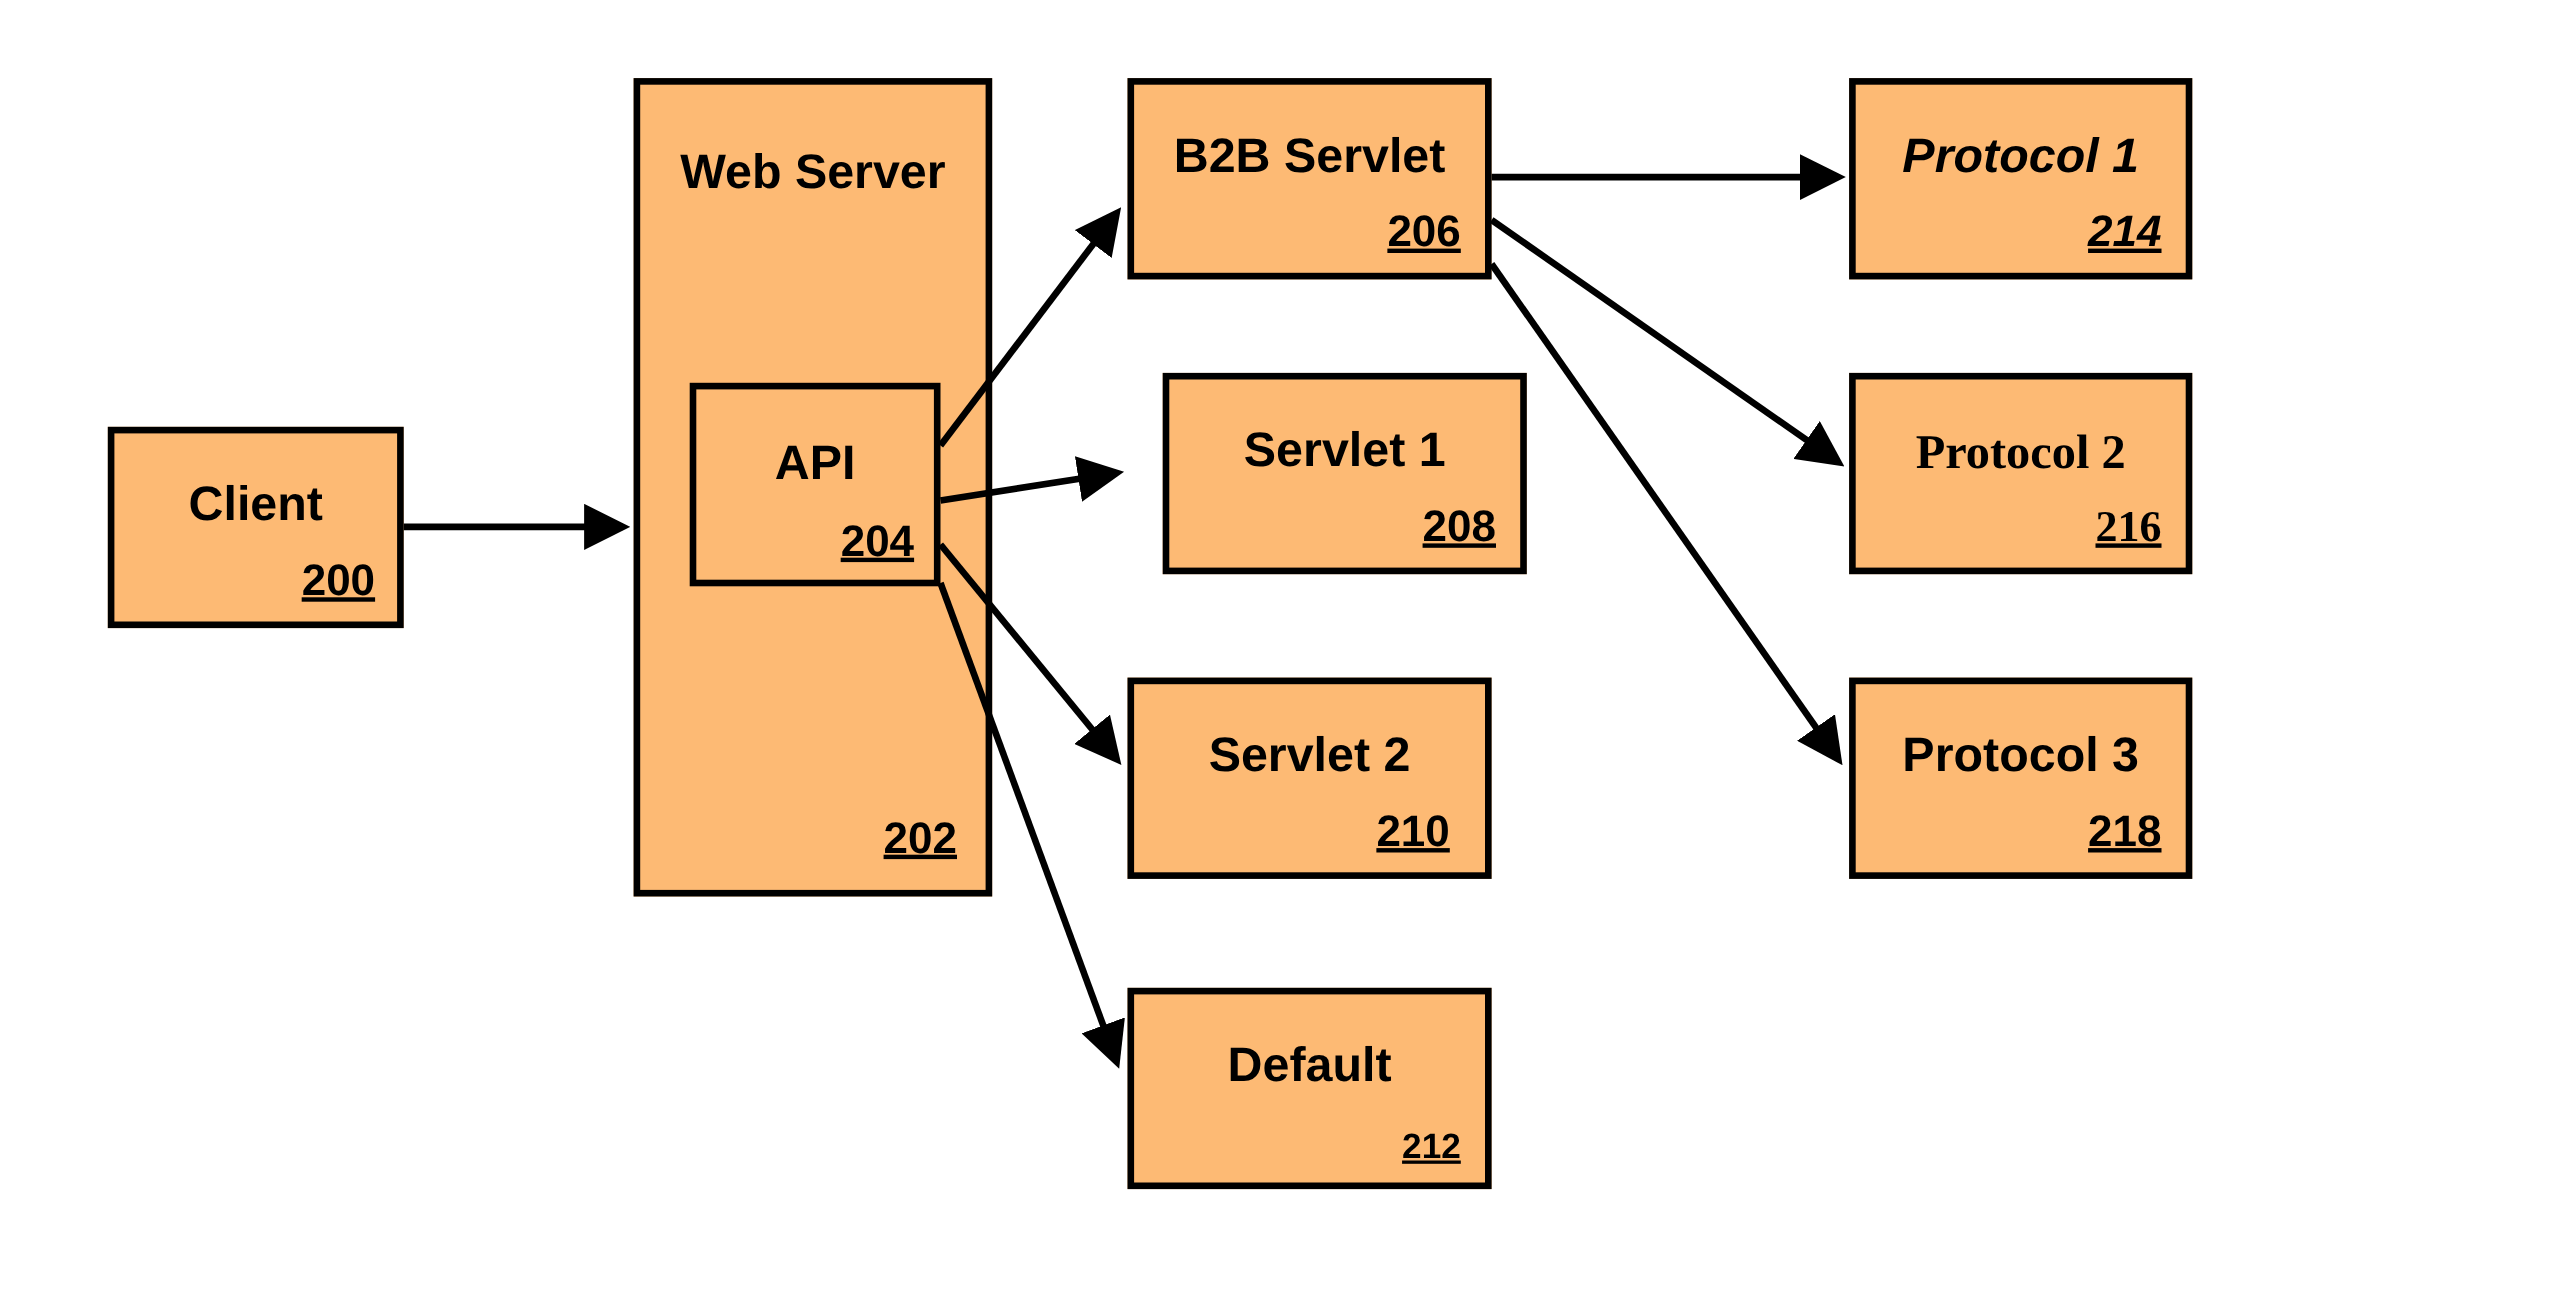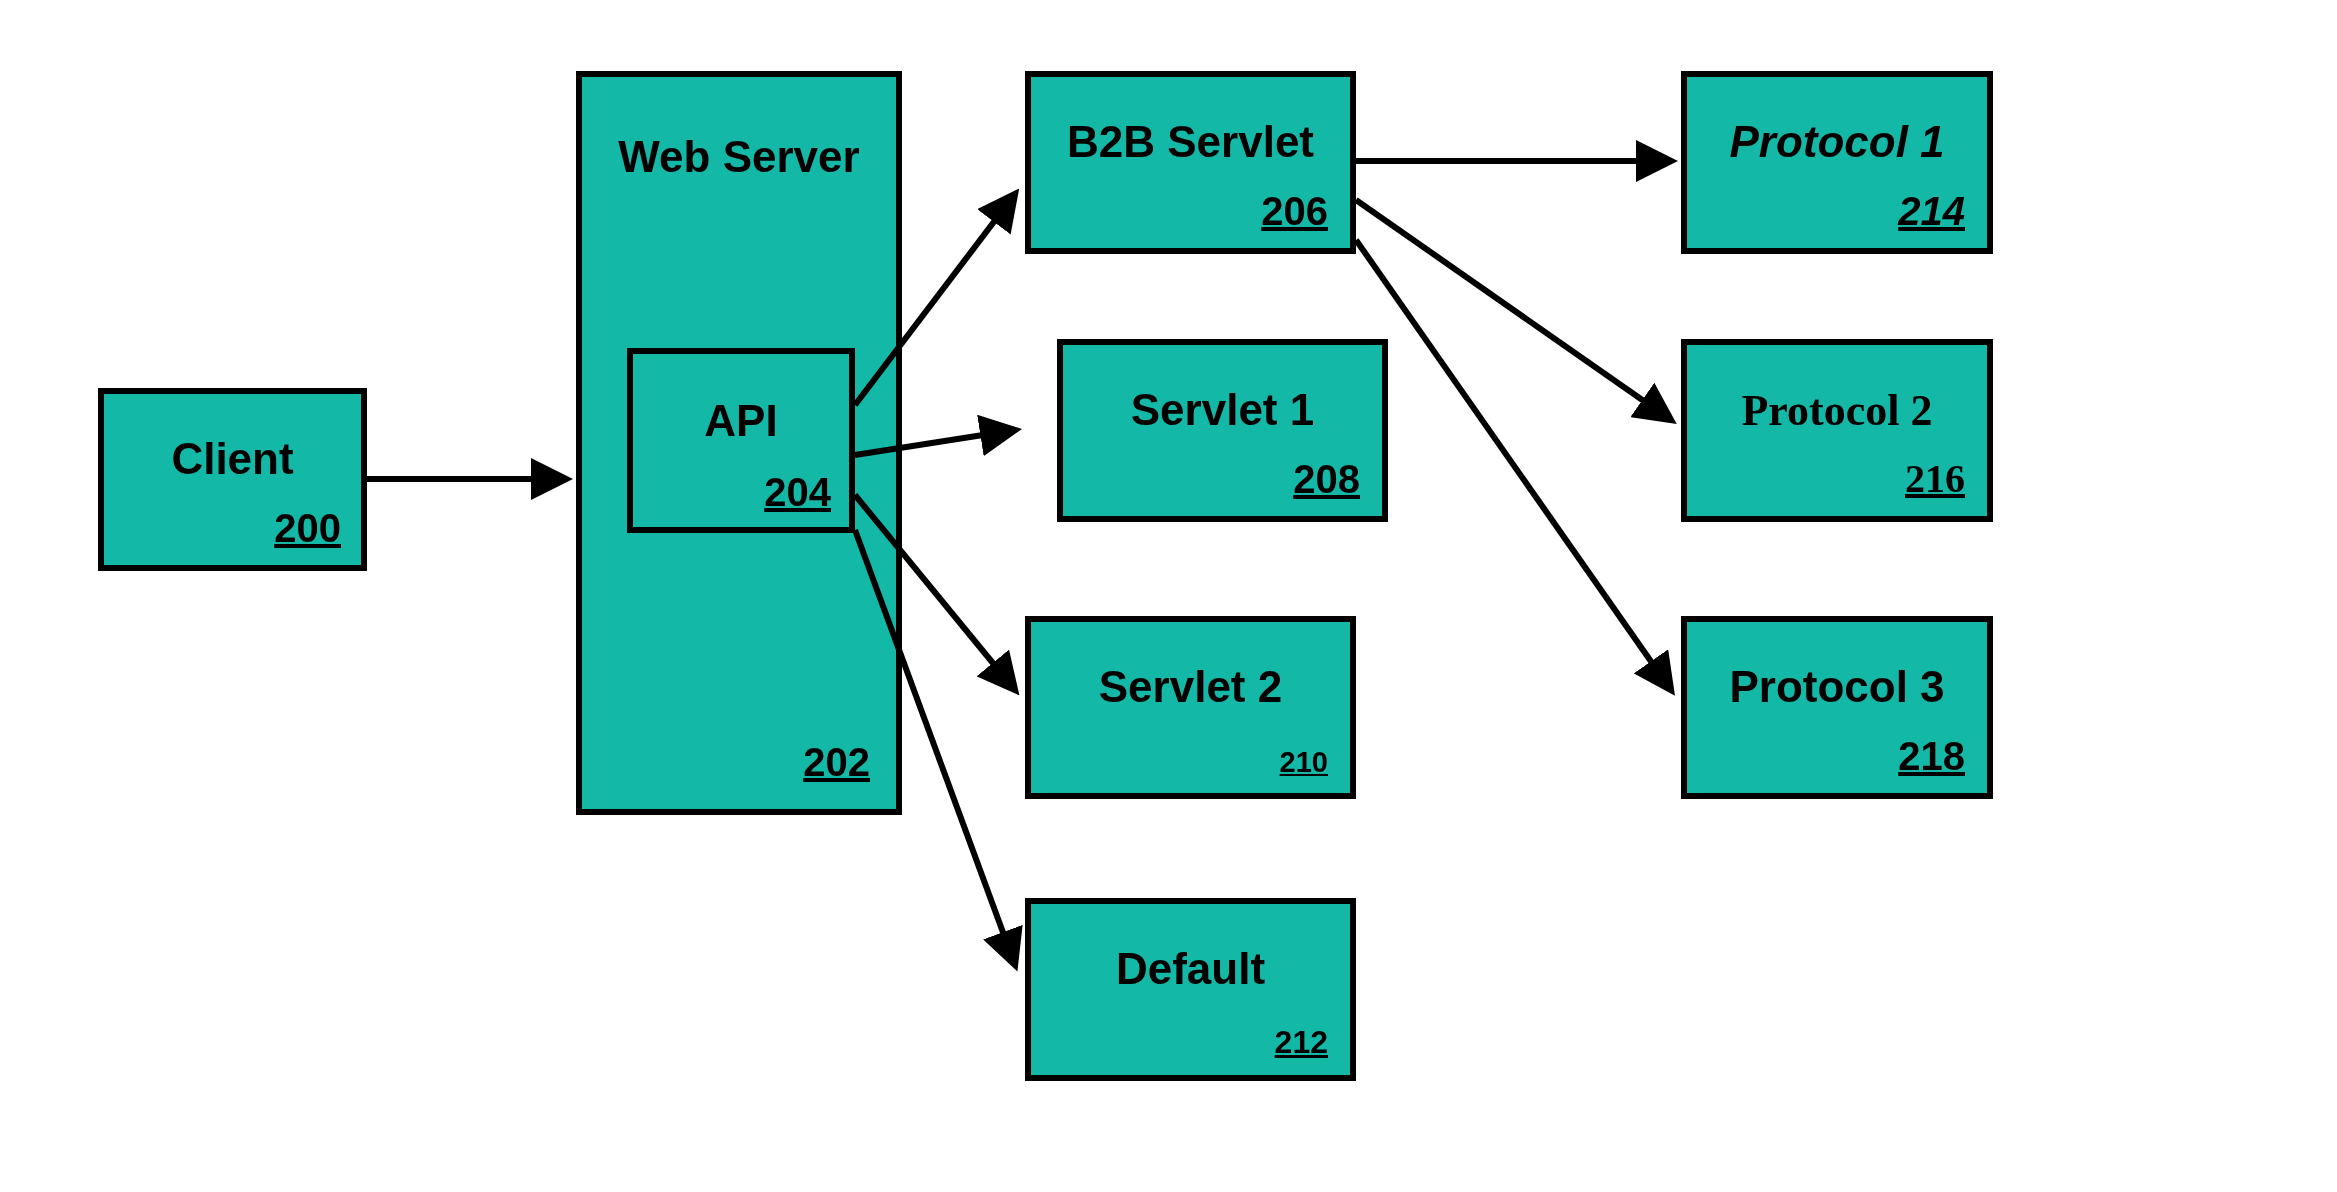--- a/index.html
+++ b/index.html
@@ -10,21 +10,21 @@
     background: #fff;
   }
   .canvas {
     position: relative;
     width: 2337px;
     height: 1192px;
   }
   .box {
     position: absolute;
     border: 6px solid #000;
-    background: #14b8a6;
+    background: #fdba74;
   }
   .label {
     position: absolute;
     font-weight: bold;
     color: #000;
     white-space: nowrap;
   }
   .refnum {
     position: absolute;
     font-weight: bold;
@@ -64,21 +64,21 @@
     <span class="refnum" style="right:22px; bottom:14px; font-size:40px;">206</span>
   </div>
 
   <div class="box" style="left:1025px; top:339px; width:331px; height:183px;margin-left:32px;">
     <span class="label" style="left:50%; top:40px; transform:translateX(-50%); font-size:44px;">Servlet 1</span>
     <span class="refnum" style="right:22px; bottom:14px; font-size:40px;">208</span>
   </div>
 
   <div class="box" style="left:1025px; top:616px; width:331px; height:183px;">
     <span class="label" style="left:50%; top:40px; transform:translateX(-50%); font-size:44px;">Servlet 2</span>
-    <span class="refnum" style="right:22px; bottom:14px; font-size:29px;">210</span>
+    <span class="refnum" style="right:32px; bottom:14px; font-size:40px;">210</span>
   </div>
 
   <div class="box" style="left:1025px; top:898px; width:331px; height:183px;">
     <span class="label" style="left:50%; top:40px; transform:translateX(-50%); font-size:44px;">Default</span>
     <span class="refnum" style="right:22px; bottom:14px; font-size:32px;">212</span>
   </div>
 
   <div class="box" style="left:1681px; top:71px; width:312px; height:183px;font-style:italic;">
     <span class="label" style="left:50%; top:40px; transform:translateX(-50%); font-size:44px;">Protocol 1</span>
     <span class="refnum" style="right:22px; bottom:14px; font-size:40px;">214</span>

